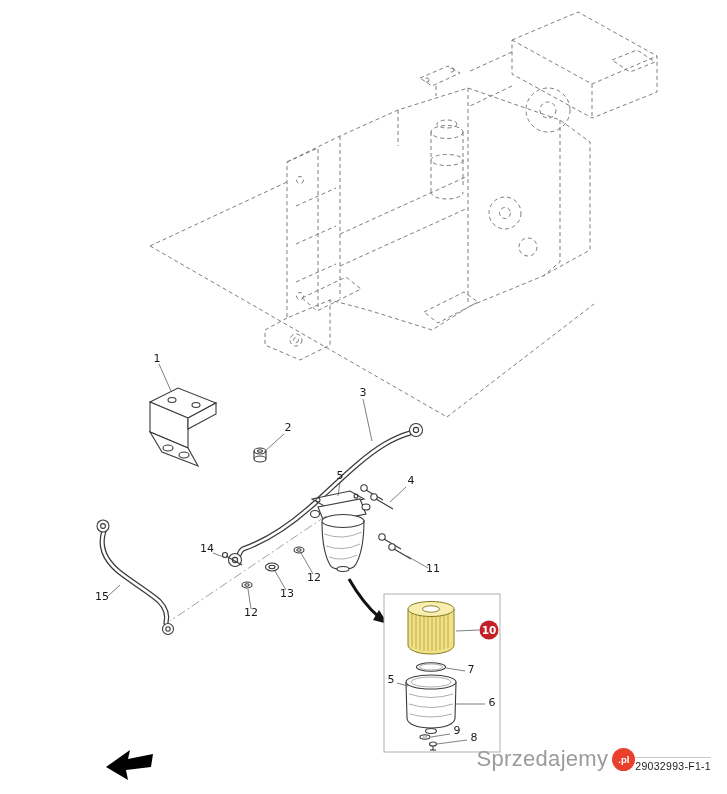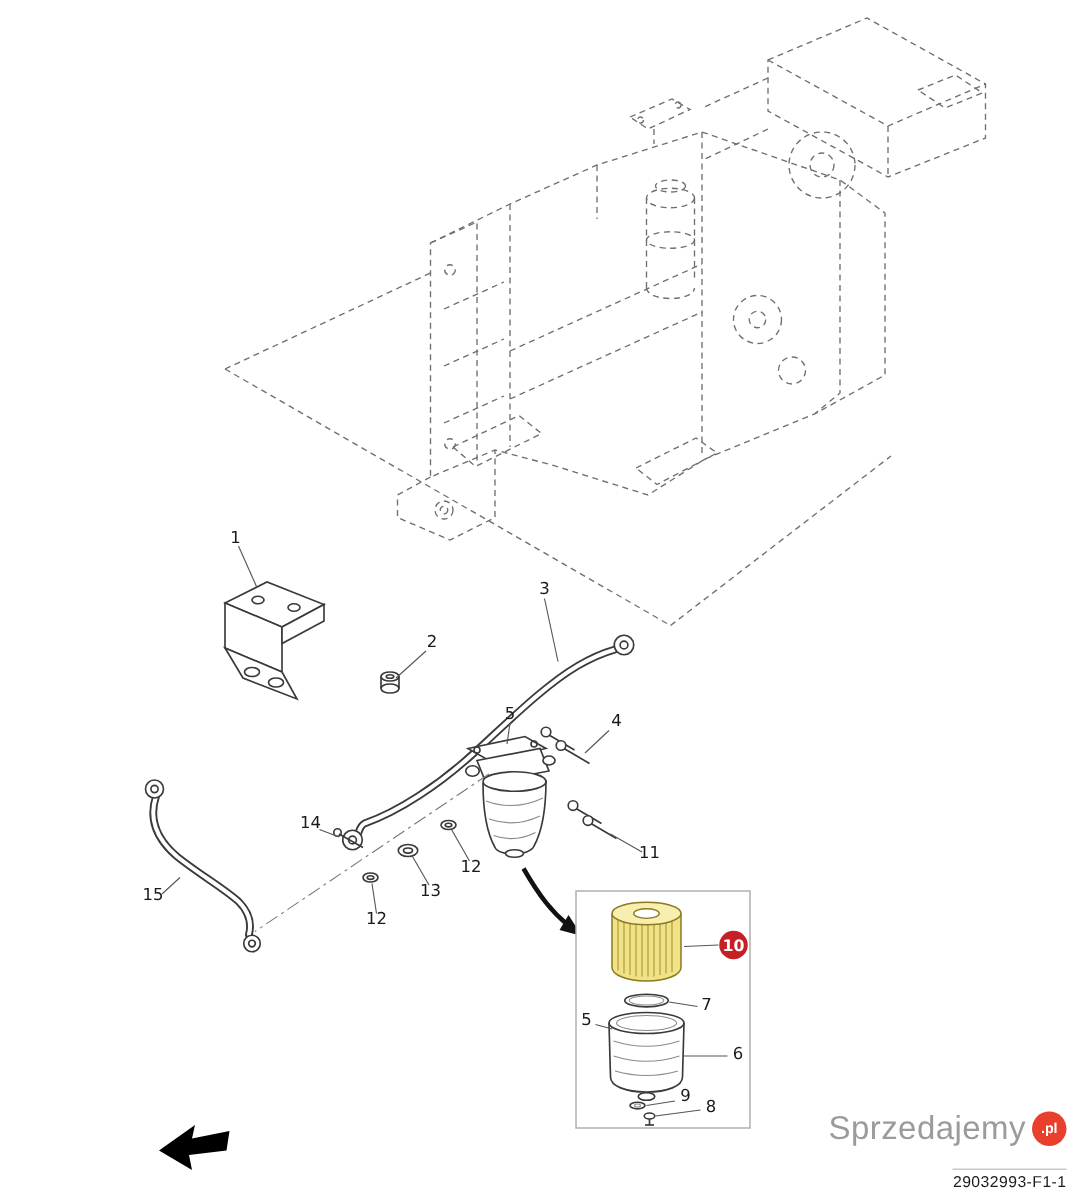--- a/index.html
+++ b/index.html
@@ -15,21 +15,21 @@
   .sline  { stroke:#3a3a3a; stroke-width:1.1; fill:none; }
   .thin   { stroke:#8a8a8a; stroke-width:0.7; fill:none; }
   .leader { stroke:#555555; stroke-width:0.75; fill:none; }
   .axis   { stroke:#777777; stroke-width:0.7; fill:none; stroke-dasharray:9 3 2 3; }
   .pipe-outer { stroke:#3a3a3a; stroke-width:5.2; fill:none; stroke-linecap:round; }
   .pipe-inner { stroke:#ffffff; stroke-width:2.7; fill:none; stroke-linecap:round; }
   .callout { font-family:"DejaVu Sans", sans-serif; font-size:11px; fill:#1a1a1a; text-anchor:middle; }
   .badge-text { font-family:"DejaVu Sans", sans-serif; font-size:10.5px; font-weight:bold; fill:#ffffff; text-anchor:middle; }
 
   
-  .footer { position:absolute; right:16px; bottom:0; display:flex; flex-direction:column; align-items:flex-end; }
+  .footer { position:absolute; right:16px; bottom:22px; display:flex; flex-direction:row; align-items:flex-end; }
   .brand-row { display:flex; align-items:center; gap:4px; }
   .brand-name { font-size:22px; color:#9b9b9b; letter-spacing:0.3px; }
   .brand-badge {
     width:23px; height:23px; border-radius:50%; background:#e8402c; color:#fff;
     font-size:9.5px; font-weight:bold; display:flex; align-items:center; justify-content:center;
   }
   .drawing-number {
     margin-top:14px; padding-top:2px; border-top:1px solid #c9c9c9;
     font-size:10.5px; color:#1c1c1c; letter-spacing:0.3px;
   }

